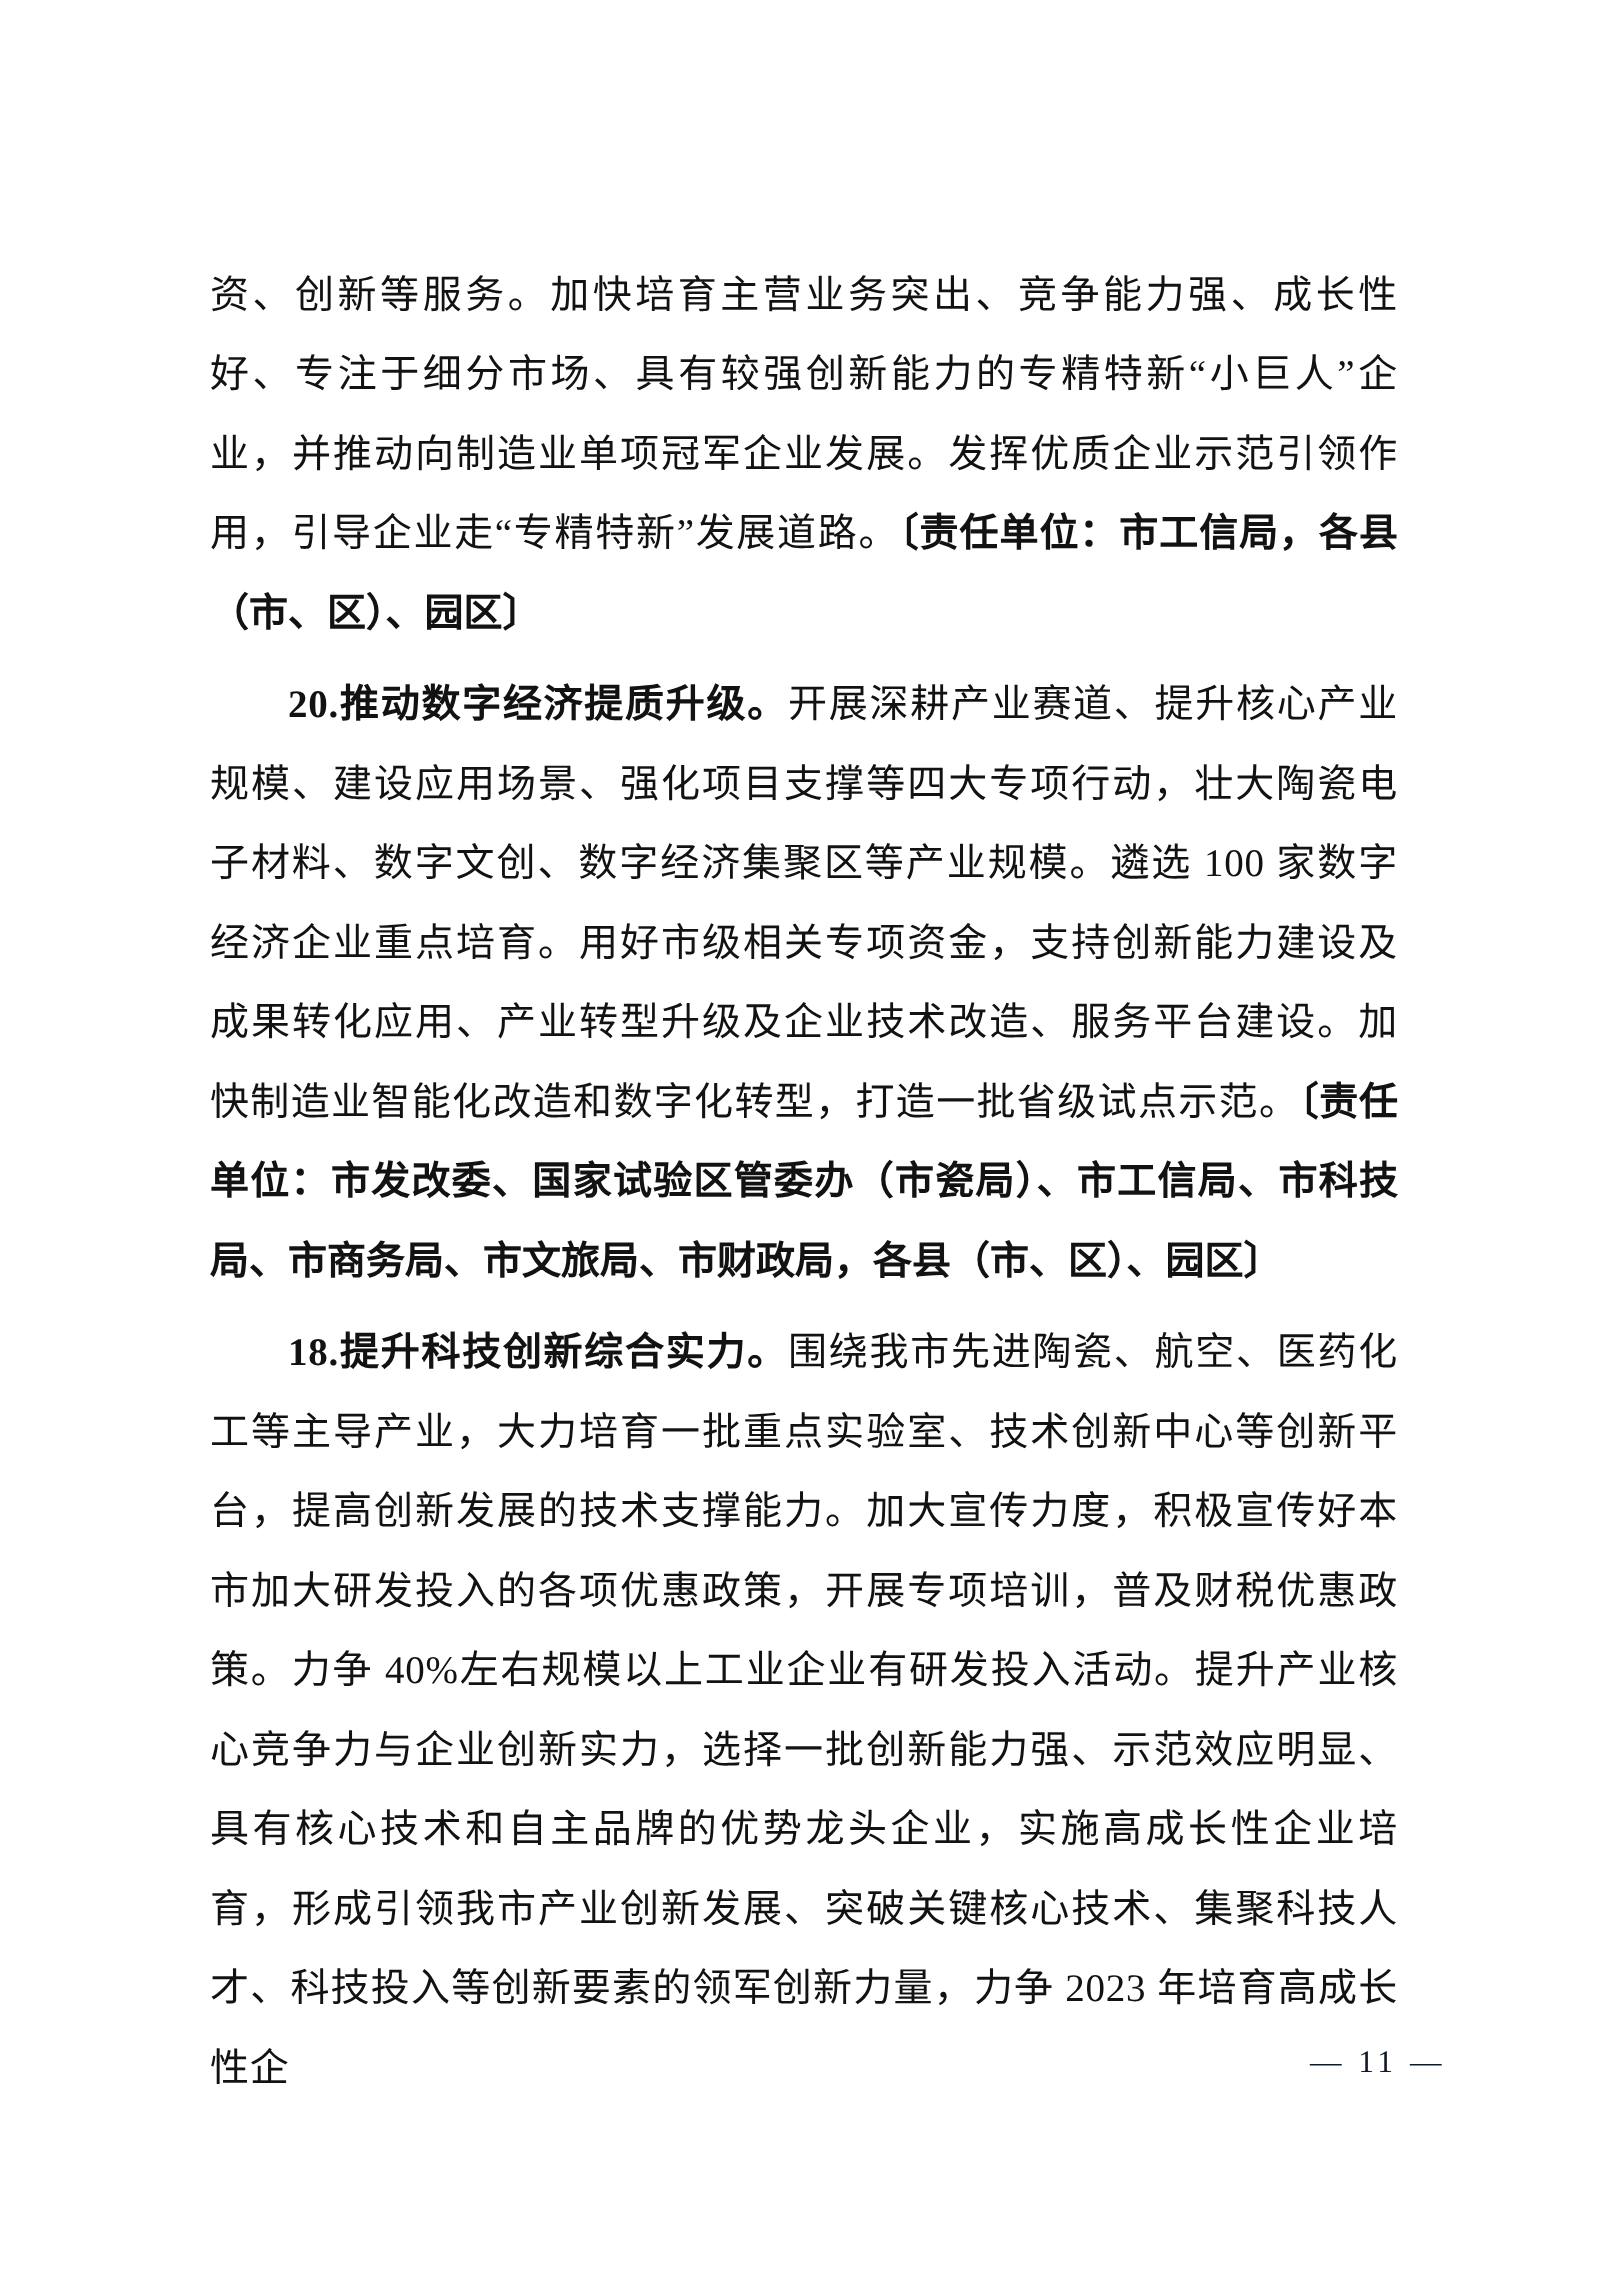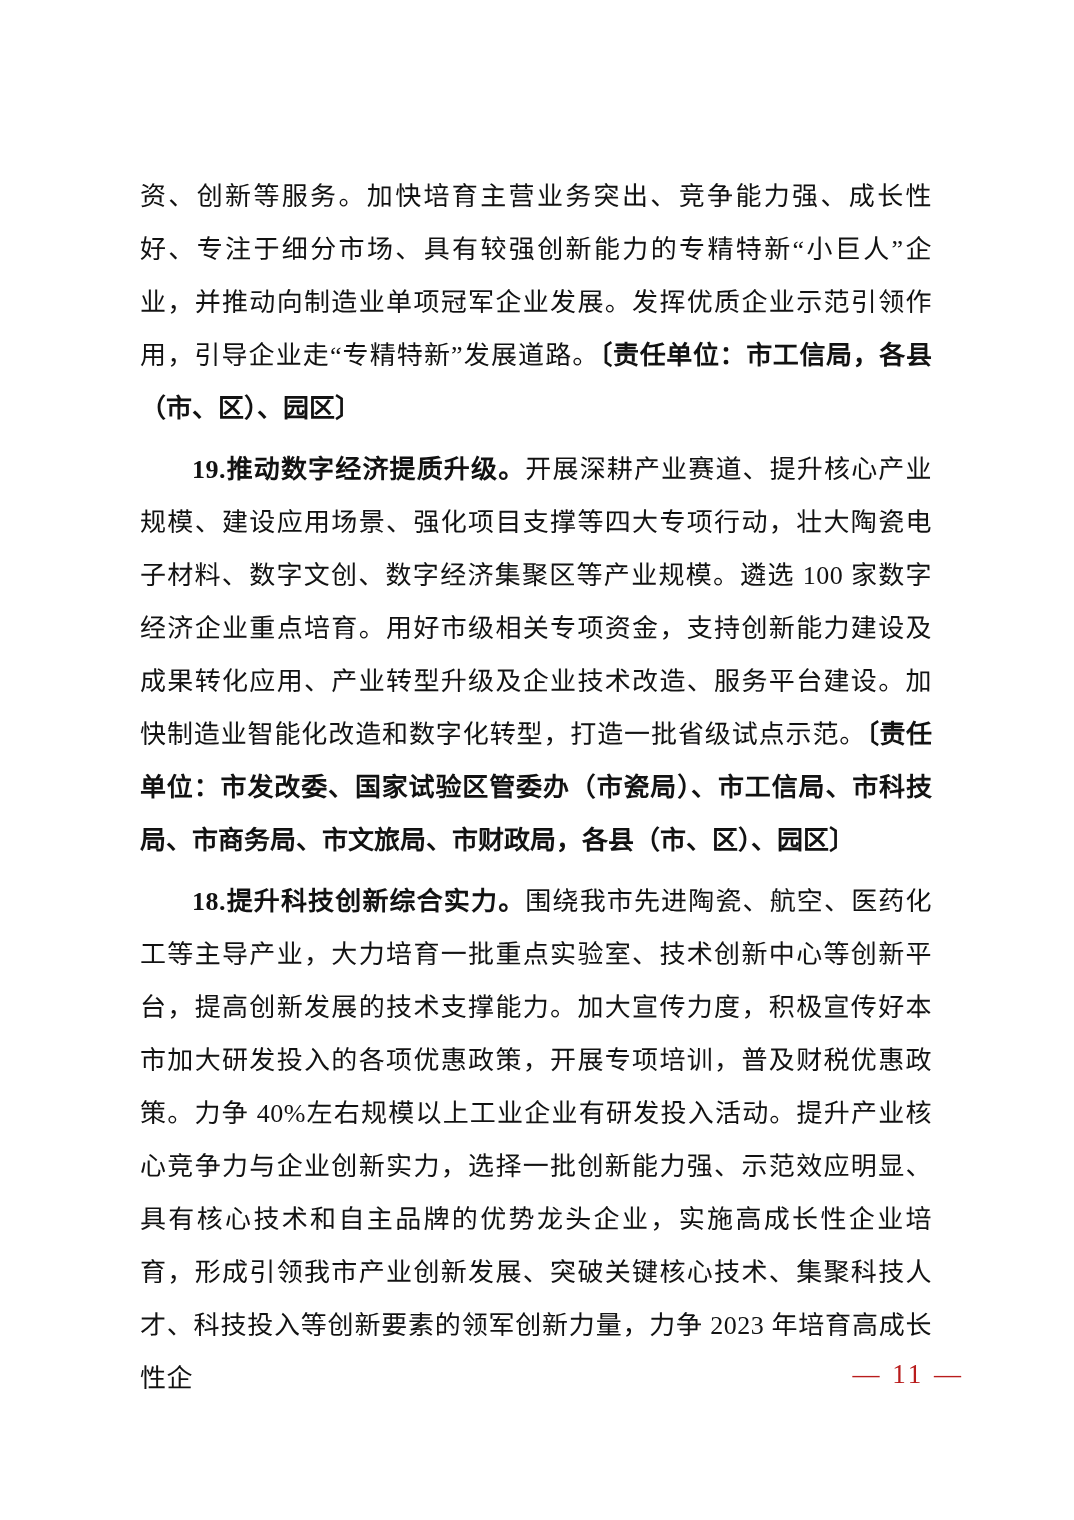--- a/index.html
+++ b/index.html
@@ -50,38 +50,38 @@
   
   .seg-bold {
     font-family: "Liberation Sans", sans-serif;
     font-weight: 700;
     letter-spacing: 0;
   }
   .footer-page-number {
     position: absolute;
     top: 1358px;
     right: 156px;
-    font-size: 27px;
+    font-size: 21px;
     line-height: 32px;
     font-family: "Liberation Serif", serif;
-    color: #b91c1c;
+    color: #0f172a;
     letter-spacing: 3px;
     white-space: nowrap;
   }
 </style>
 </head>
 <body>
 
 <div class="page">
 
   <div class="text-block">
 
     <p class="para"><span>资、创新等服务。加快培育主营业务突出、竞争能力强、成长性好、专注于细分市场、具有较强创新能力的专精特新“小巨人”企业，并推动向制造业单项冠军企业发展。发挥优质企业示范引领作用，引导企业走“专精特新”发展道路。</span><span class="seg-bold">〔责任单位：市工信局，各县（市、区）、园区〕</span></p>
 
-    <p class="para indent"><span class="seg-heading">19.推动数字经济提质升级。</span><span>开展深耕产业赛道、提升核心产业规模、建设应用场景、强化项目支撑等四大专项行动，壮大陶瓷电子材料、数字文创、数字经济集聚区等产业规模。遴选 100 家数字经济企业重点培育。用好市级相关专项资金，支持创新能力建设及成果转化应用、产业转型升级及企业技术改造、服务平台建设。加快制造业智能化改造和数字化转型，打造一批省级试点示范。</span><span class="seg-bold">〔责任单位：市发改委、国家试验区管委办（市瓷局）、市工信局、市科技局、市商务局、市文旅局、市财政局，各县（市、区）、园区〕</span></p>
+    <p class="para indent"><span class="seg-heading">20.推动数字经济提质升级。</span><span>开展深耕产业赛道、提升核心产业规模、建设应用场景、强化项目支撑等四大专项行动，壮大陶瓷电子材料、数字文创、数字经济集聚区等产业规模。遴选 100 家数字经济企业重点培育。用好市级相关专项资金，支持创新能力建设及成果转化应用、产业转型升级及企业技术改造、服务平台建设。加快制造业智能化改造和数字化转型，打造一批省级试点示范。</span><span class="seg-bold">〔责任单位：市发改委、国家试验区管委办（市瓷局）、市工信局、市科技局、市商务局、市文旅局、市财政局，各县（市、区）、园区〕</span></p>
 
     <p class="para indent"><span class="seg-heading">18.提升科技创新综合实力。</span><span>围绕我市先进陶瓷、航空、医药化工等主导产业，大力培育一批重点实验室、技术创新中心等创新平台，提高创新发展的技术支撑能力。加大宣传力度，积极宣传好本市加大研发投入的各项优惠政策，开展专项培训，普及财税优惠政策。力争 40%左右规模以上工业企业有研发投入活动。提升产业核心竞争力与企业创新实力，选择一批创新能力强、示范效应明显、具有核心技术和自主品牌的优势龙头企业，实施高成长性企业培育，形成引领我市产业创新发展、突破关键核心技术、集聚科技人才、科技投入等创新要素的领军创新力量，力争 2023 年培育高成长性企</span></p>
 
   </div>
 
   <div class="footer-page-number">— 11 —</div>
 
 </div>
 
 </body></html>

